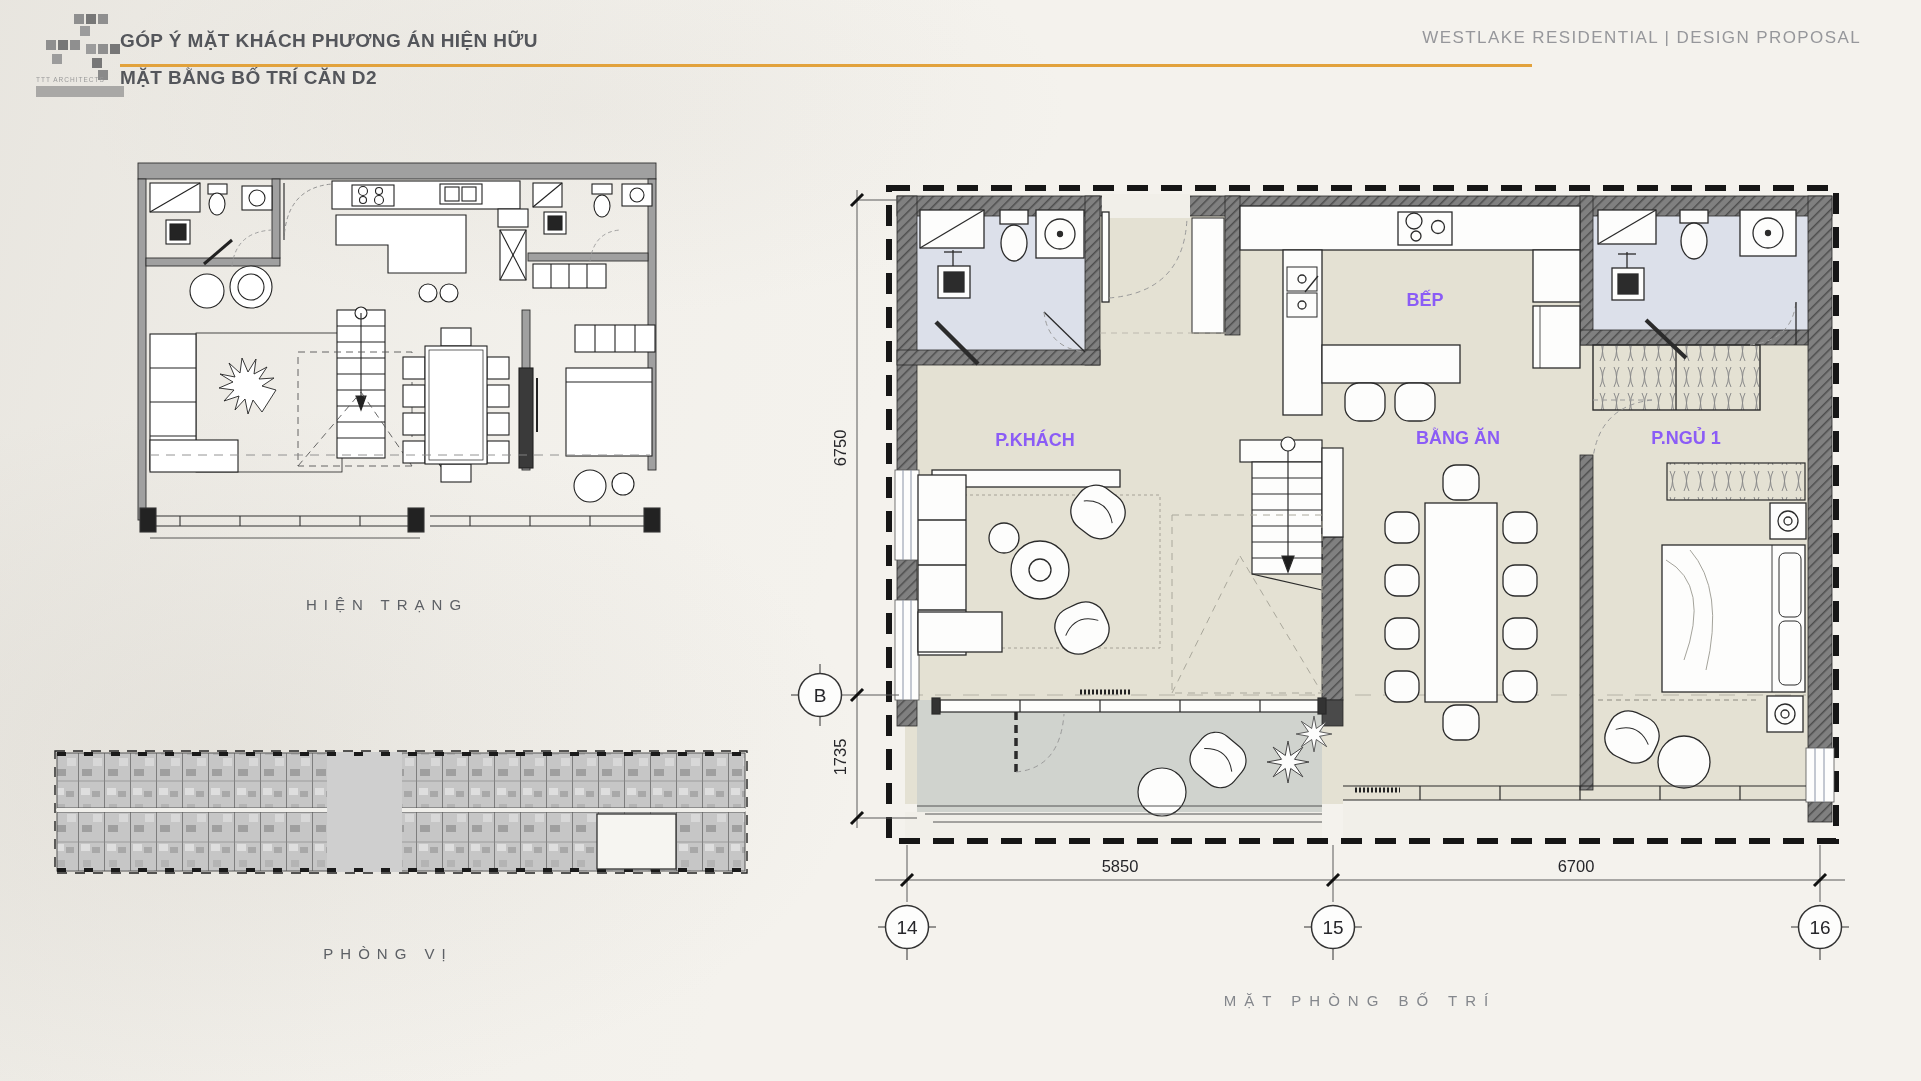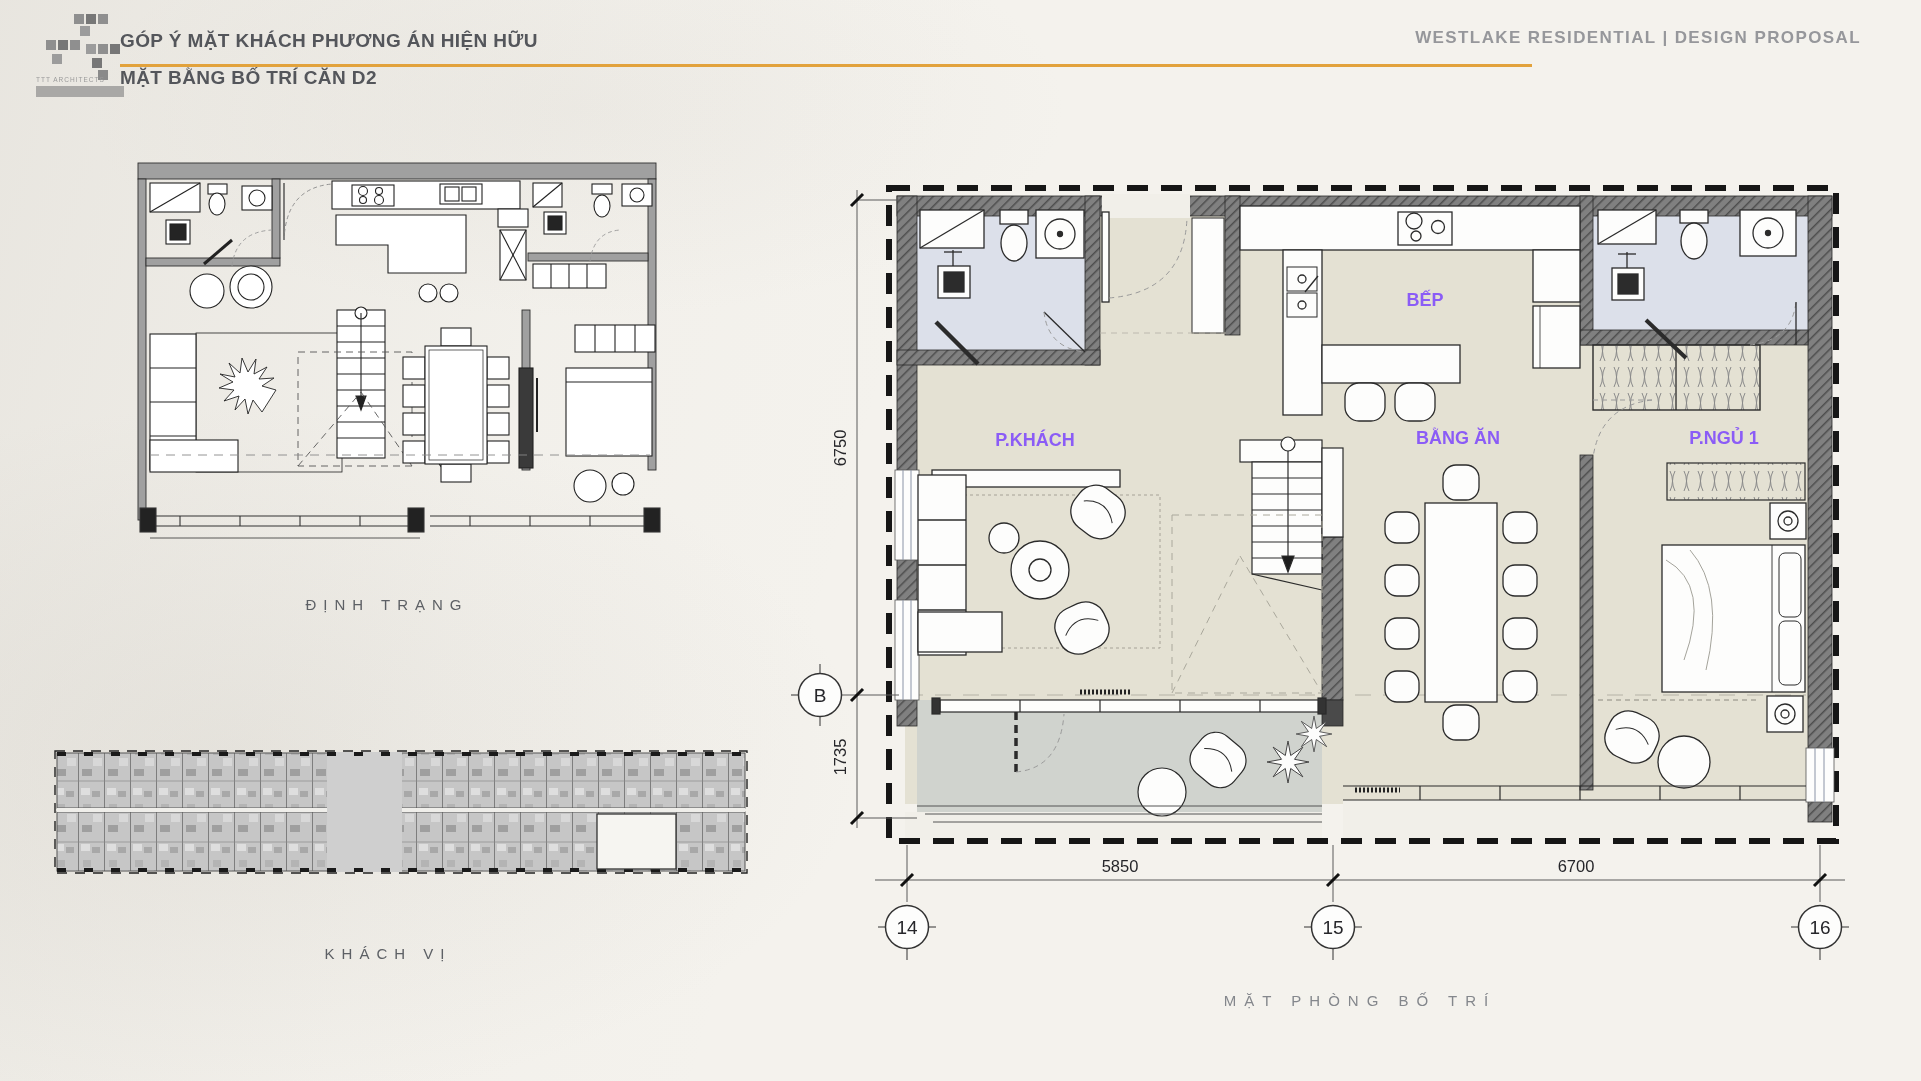--- a/index.html
+++ b/index.html
@@ -16,21 +16,21 @@
       radial-gradient(ellipse 900px 500px at 12% 70%, rgba(198,194,185,0.25), rgba(0,0,0,0) 70%),
       radial-gradient(ellipse 700px 300px at 30% 10%, rgba(210,206,198,0.20), rgba(0,0,0,0) 70%);
   }
   
   #logo{position:absolute;left:34px;top:12px;width:96px;height:92px;}
   #brand-text{position:absolute;left:36px;top:76px;width:90px;font-size:6.5px;letter-spacing:1px;color:#9a9a9a;white-space:nowrap;}
   #brand-bar{position:absolute;left:36px;top:86px;width:88px;height:11px;background:#a9a8a6;}
   #page-title{position:absolute;left:120px;top:30px;font-size:19px;font-weight:700;color:#54565b;letter-spacing:0.4px;white-space:nowrap;}
   #accent-rule{position:absolute;left:120px;top:64px;width:1412px;height:2.5px;background:#E2A23C;}
   #page-subtitle{position:absolute;left:120px;top:67px;font-size:19px;font-weight:700;color:#54565b;letter-spacing:0.4px;white-space:nowrap;}
-  #project-title{position:absolute;right:60px;top:28px;font-size:17px;font-weight:700;color:#96979b;letter-spacing:1.4px;white-space:nowrap;}
+  #project-title{position:absolute;right:60px;top:28px;font-size:17px;font-weight:400;color:#96979b;letter-spacing:1.4px;white-space:nowrap;}
   
   .caption{position:absolute;transform:translateX(-50%);font-size:15px;font-weight:500;color:#5d6065;letter-spacing:7px;white-space:nowrap;}
   .caption.light{color:#84878c;letter-spacing:8px;}
   .room-label{position:absolute;transform:translate(-50%,-50%);font-size:18px;font-weight:600;color:#8b5cf6;white-space:nowrap;}
   svg text{font-family:"Liberation Sans","DejaVu Sans",sans-serif;fill:#26262a;}
   .dim-num{font-size:16.5px;}
   .grid-num{font-size:19px;}
 </style>
 </head>
 <body>
@@ -199,21 +199,21 @@
       <line x1="470" y1="516" x2="470" y2="526"></line>
         <line x1="530" y1="516" x2="530" y2="526"></line>
         <line x1="590" y1="516" x2="590" y2="526"></line>
       <rect x="140" y="508" width="16" height="24" fill="#222"></rect>
         <rect x="408" y="508" width="16" height="24" fill="#222"></rect>
         <rect x="644" y="508" width="16" height="24" fill="#222"></rect>
       <line x1="150" y1="538" x2="420" y2="538" stroke-width="0.8"></line>
       <line x1="150" y1="455" x2="650" y2="455" stroke="#888" stroke-dasharray="9 7" stroke-width="0.9"></line>
     </g>
   </svg>
-  <div class="caption" style="left:387px;top:596px">ĐỊNH TRẠNG</div>
+  <div class="caption" style="left:387px;top:596px">HIỆN TRẠNG</div>
 
   <svg style="position:absolute;left:50px;top:748px" width="710" height="135" viewBox="50 748 710 135">
     <defs>
       <pattern id="units" patternUnits="userSpaceOnUse" width="26" height="56">
         <rect width="26" height="56" fill="#c6c6c6"></rect>
         <line x1="0.5" y1="0" x2="0.5" y2="56" stroke="#7e7e7e" stroke-width="1"></line>
         <rect x="3" y="4" width="9" height="7" fill="#dedede"></rect>
         <rect x="14" y="7" width="8" height="6" fill="#a8a8a8"></rect>
         <rect x="5" y="20" width="8" height="7" fill="#b4b4b4"></rect>
         <rect x="15" y="30" width="9" height="8" fill="#d8d8d8"></rect>
@@ -226,21 +226,21 @@
       <line x1="57" y1="781" x2="745" y2="781" stroke="#8a8a8a" stroke-width="0.7"></line>
       <line x1="57" y1="842" x2="745" y2="842" stroke="#8a8a8a" stroke-width="0.7"></line>
       <rect x="57" y="808" width="688" height="4" fill="#efeeea"></rect>
       <rect x="327" y="752" width="75" height="120" fill="#cfcfcf"></rect>
       <line x1="57" y1="754" x2="745" y2="754" stroke="#1a1a1a" stroke-width="4" stroke-dasharray="9 18"></line>
       <line x1="57" y1="870" x2="745" y2="870" stroke="#1a1a1a" stroke-width="4" stroke-dasharray="9 18"></line>
       <rect x="55" y="751" width="692" height="122" fill="none" stroke="#222" stroke-width="1.4" stroke-dasharray="10 8"></rect>
     </g>
     <rect x="597" y="814" width="79" height="55" fill="#f6f5f1" stroke="#333" stroke-width="1.3"></rect>
   </svg>
-  <div class="caption" style="left:388px;top:945px">KHÁCH VỊ</div>
+  <div class="caption" style="left:388px;top:945px">PHÒNG VỊ</div>
 
   <svg style="position:absolute;left:770px;top:150px" width="1151" height="931" viewBox="770 150 1151 931" fill="none" stroke-linecap="butt">
     <defs>
       <pattern id="wallhatch" patternUnits="userSpaceOnUse" width="7" height="7" patternTransform="rotate(45)">
         <rect width="7" height="7" fill="#808080"></rect>
         <line x1="0" y1="0" x2="0" y2="7" stroke="#4e4e4e" stroke-width="3"></line>
       </pattern>
       <pattern id="hangers" patternUnits="userSpaceOnUse" width="14" height="26">
         <path d="M4 3 q5 10 0 20 M9 3 q-5 10 0 20" stroke="#8a8a8a" stroke-width="1" fill="none"></path>
       </pattern>
@@ -507,16 +507,16 @@
       <circle cx="1820" cy="927" r="21.5"></circle>
     </g>
     <text class="grid-num" x="907" y="927" text-anchor="middle" dominant-baseline="central">14</text>
     <text class="grid-num" x="1333" y="927" text-anchor="middle" dominant-baseline="central">15</text>
     <text class="grid-num" x="1820" y="927" text-anchor="middle" dominant-baseline="central">16</text>
   </svg>
 
   <div class="room-label" style="left:1035px;top:440px">P.KHÁCH</div>
   <div class="room-label" style="left:1425px;top:300px">BẾP</div>
   <div class="room-label" style="left:1458px;top:438px">BẰNG ĂN</div>
-  <div class="room-label" style="left:1724px;top:438px">P.NGỦ 1</div>
+  <div class="room-label" style="left:1686px;top:438px">P.NGỦ 1</div>
 
   <div class="caption light" style="left:1360px;top:992px">MẶT PHÒNG BỐ TRÍ</div>
 </div>
 
 </body></html>

